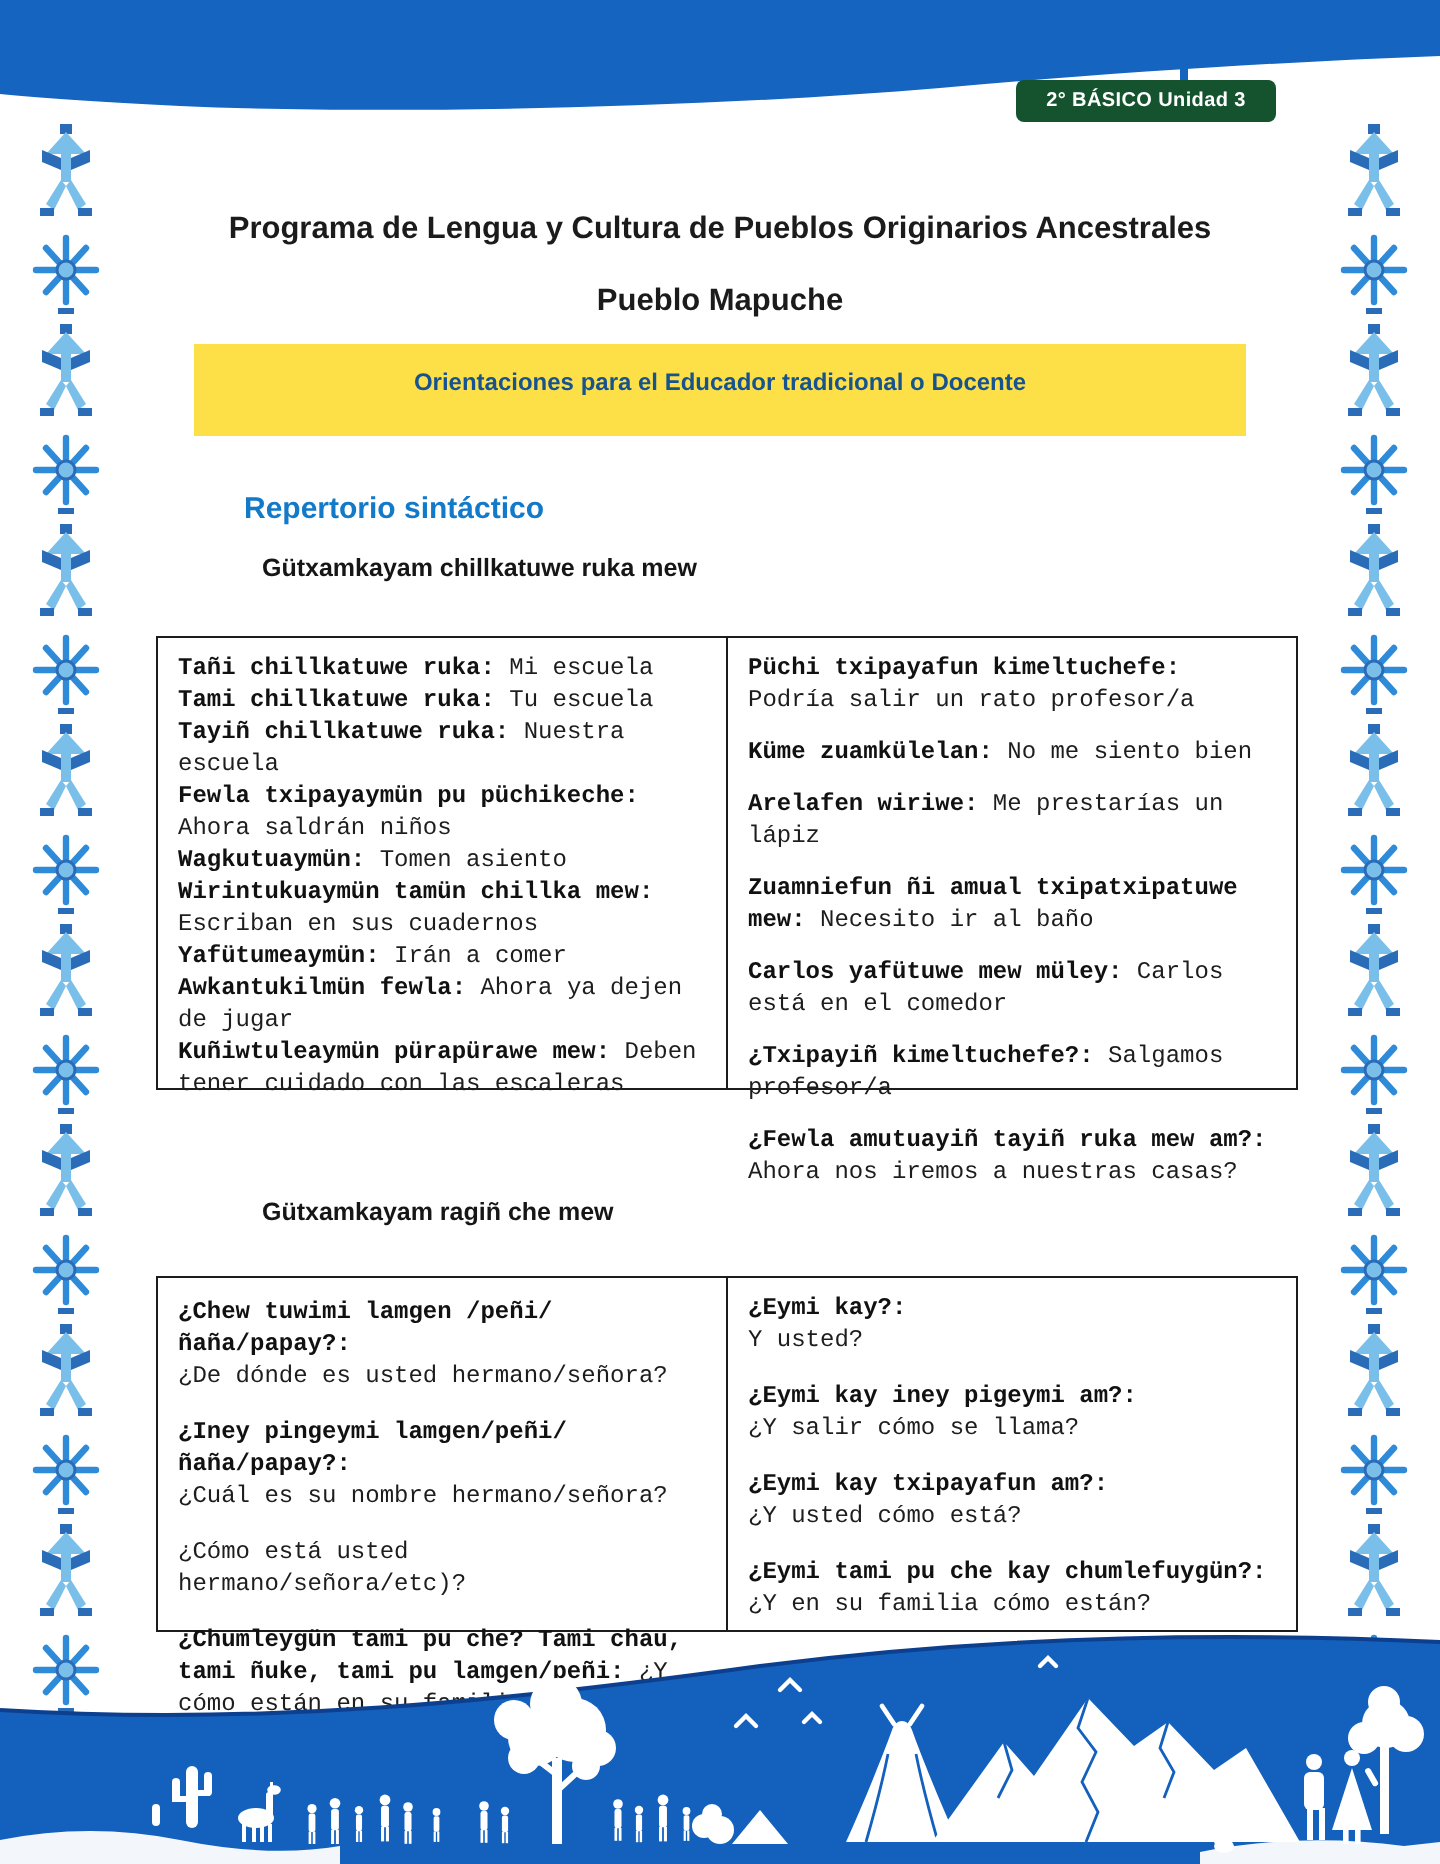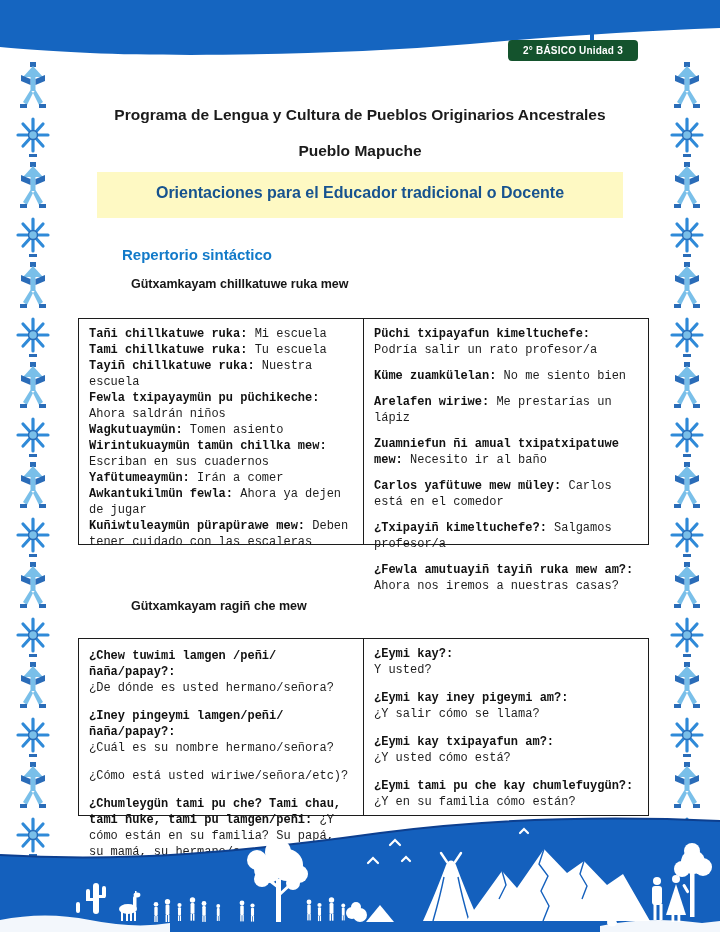--- a/index.html
+++ b/index.html
@@ -10,22 +10,22 @@
   .topband{top:0;left:0;}
   .badge{left:508px;top:40px;width:130px;height:21px;background:#14532d;border-radius:4px;
          color:#fff;font-weight:700;font-size:10px;display:flex;align-items:center;justify-content:center;
          letter-spacing:.2px;}
   .border-strip{top:60px;width:36px;height:800px;}
   .border-strip.left{left:15px;}
   .border-strip.right{left:669px;}
   .title{left:0;width:720px;text-align:center;font-weight:700;font-size:15.5px;color:#1b1b1b;}
   .title.l1{top:106px;}
   .title.l2{top:142px;}
-  .banner{left:97px;top:172px;width:526px;height:46px;background:#fef9c3;box-sizing:border-box;
-          padding-top:12px;text-align:center;font-weight:700;font-size:16px;color:#17538f;}
+  .banner{left:97px;top:172px;width:526px;height:46px;background:#fde047;box-sizing:border-box;
+          padding-top:12px;text-align:center;font-weight:700;font-size:12px;color:#17538f;}
   .heading{left:122px;top:246px;font-size:15px;font-weight:700;color:#127ac9;}
   .subtitle{font-size:12.5px;font-weight:700;color:#161616;}
   .subtitle.s1{left:131px;top:277px;}
   .subtitle.s2{left:131px;top:599px;}
   .phrase-table{left:78px;width:571px;border:1.5px solid #1c1c1c;display:flex;box-sizing:border-box;background:#fff;font-family:Liberation Mono, monospace;}
   .phrase-table.t1{top:318px;height:227px;}
   .phrase-table.t2{top:638px;height:178px;}
   .cell{box-sizing:border-box;padding:7px 10px 6px 10px;font-size:12px;line-height:16px;}
   .cell.l{width:284px;}
   .cell.r{width:284px;flex:1;border-left:1.5px solid #1c1c1c;}
@@ -116,21 +116,21 @@
       <p><span class="term">¿Fewla amutuayiñ tayiñ ruka mew am?:</span><span> Ahora nos iremos a nuestras casas?</span></p>
     </div>
   </div>
 
   <div class="abs subtitle s2">Gütxamkayam ragiñ che mew</div>
 
   <div class="abs phrase-table t2">
     <div class="cell l">
       <p><span class="term block">¿Chew tuwimi lamgen /peñi/ñaña/papay?:</span><span>¿De dónde es usted hermano/señora?</span></p>
       <p><span class="term block">¿Iney pingeymi lamgen/peñi/ñaña/papay?:</span><span>¿Cuál es su nombre hermano/señora?</span></p>
-      <p><span>¿Cómo está usted wiriwe/señora/etc)?</span></p>
+      <p><span>¿Cómo está usted hermano/señora/etc)?</span></p>
       <p><span class="term">¿Chumleygün tami pu che? Tami chau, tami ñuke, tami pu lamgen/peñi:</span><span> ¿Y cómo están en su familia? Su papá, su mamá, su hermano/a</span></p>
     </div>
     <div class="cell r">
       <p><span class="term block">¿Eymi kay?:</span><span>Y usted?</span></p>
       <p><span class="term block">¿Eymi kay iney pigeymi am?:</span><span>¿Y salir cómo se llama?</span></p>
       <p><span class="term block">¿Eymi kay txipayafun am?:</span><span>¿Y usted cómo está?</span></p>
       <p><span class="term block">¿Eymi tami pu che kay chumlefuygün?:</span><span>¿Y en su familia cómo están?</span></p>
     </div>
   </div>
 

